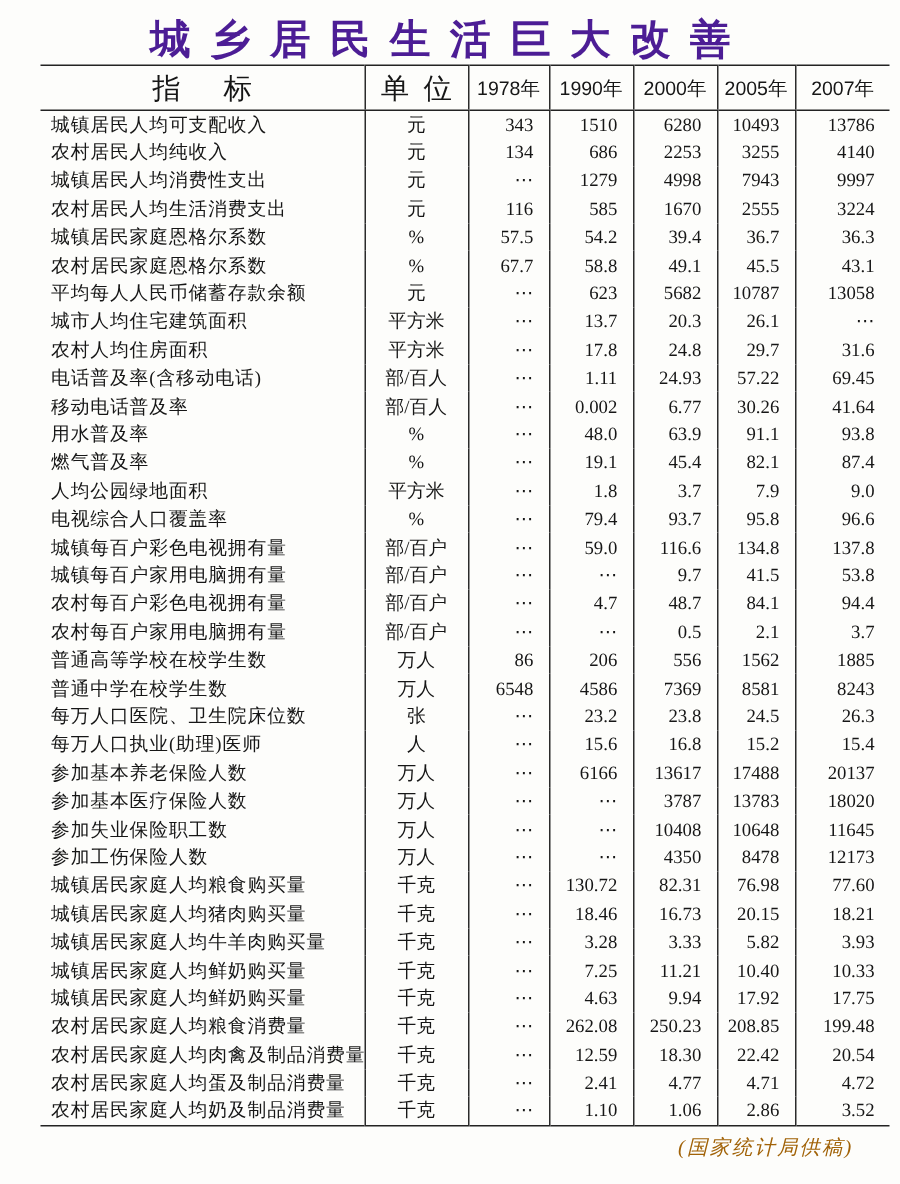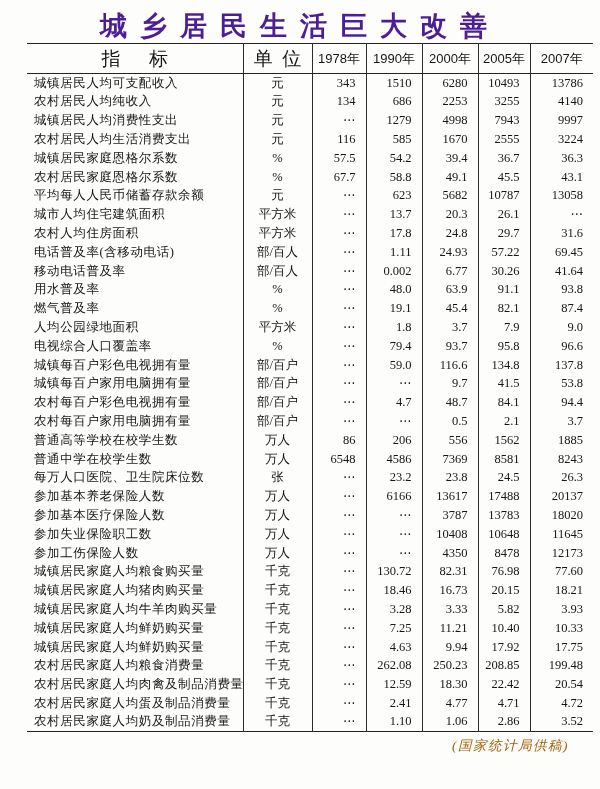--- a/index.html
+++ b/index.html
@@ -328,20 +328,29 @@
   <tr>
     <td class="cell-indicator">每万人口医院、卫生院床位数</td>
     <td class="cell-unit">张</td>
     <td class="cell-value">⋯</td>
     <td class="cell-value">23.2</td>
     <td class="cell-value">23.8</td>
     <td class="cell-value">24.5</td>
     <td class="cell-value">26.3</td>
   </tr>
 
+  <tr>
+    <td class="cell-indicator">每万人口执业(助理)医师</td>
+    <td class="cell-unit">人</td>
+    <td class="cell-value">⋯</td>
+    <td class="cell-value">15.6</td>
+    <td class="cell-value">16.8</td>
+    <td class="cell-value">15.2</td>
+    <td class="cell-value">15.4</td>
+  </tr>
 
   <tr>
     <td class="cell-indicator">参加基本养老保险人数</td>
     <td class="cell-unit">万人</td>
     <td class="cell-value">⋯</td>
     <td class="cell-value">6166</td>
     <td class="cell-value">13617</td>
     <td class="cell-value">17488</td>
     <td class="cell-value">20137</td>
   </tr>

